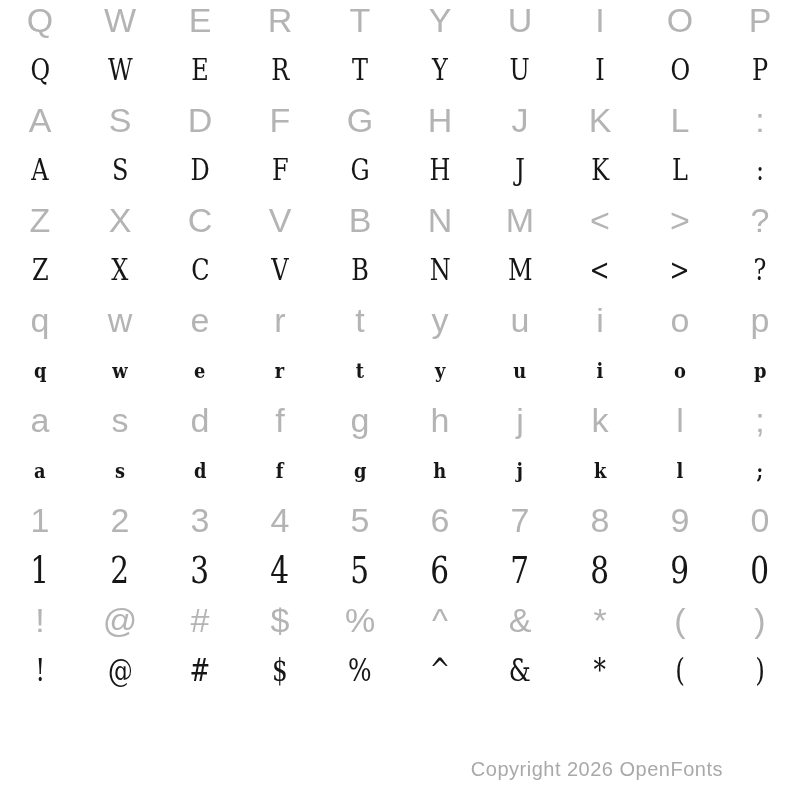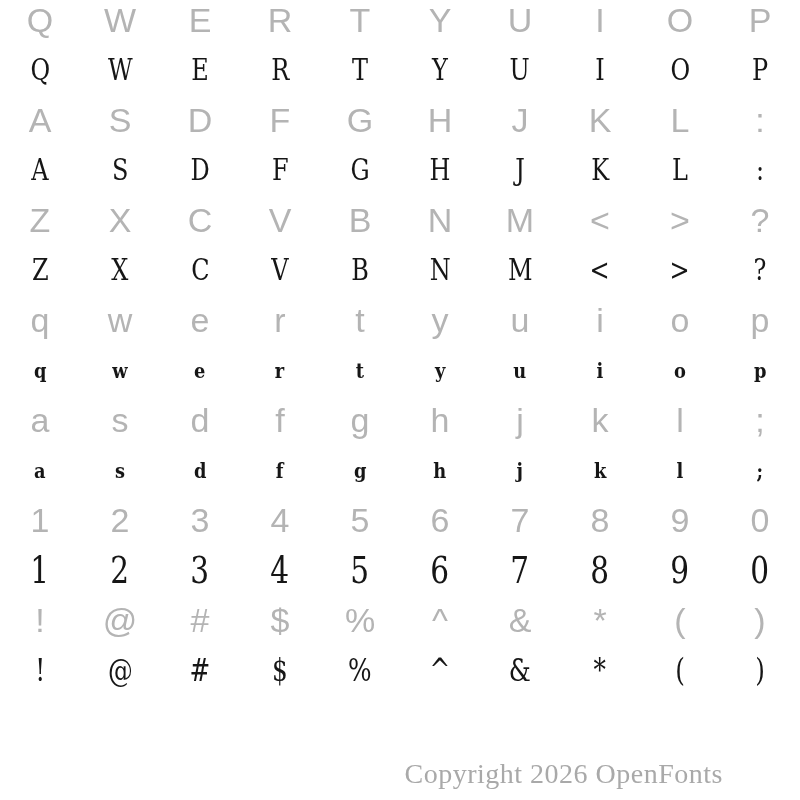--- a/index.html
+++ b/index.html
@@ -51,23 +51,23 @@
   .row.black.lower   { font-size: 21px; font-weight: bold; }
   .row.black.lower .glyph { transform: scaleX(0.85); }
   .row.black.digits  { font-size: 37px; }
   .row.black.symbols { font-size: 31px; }
 
   .copyright {
     position: absolute;
     top: 758px;
     right: 77px;
     color: #a9a9a9;
-    font-size: 28px;
+    font-size: 20px;
     letter-spacing: 0.5px;
-    font-family: Liberation Serif, serif;
+    font-family: Liberation Sans, sans-serif;
   }
 </style>
 </head>
 <body>
 
 <div class="specimen-grid">
     <div class="row gray caps">
       <div class="cell">
         <span class="glyph">Q</span>
       </div>

